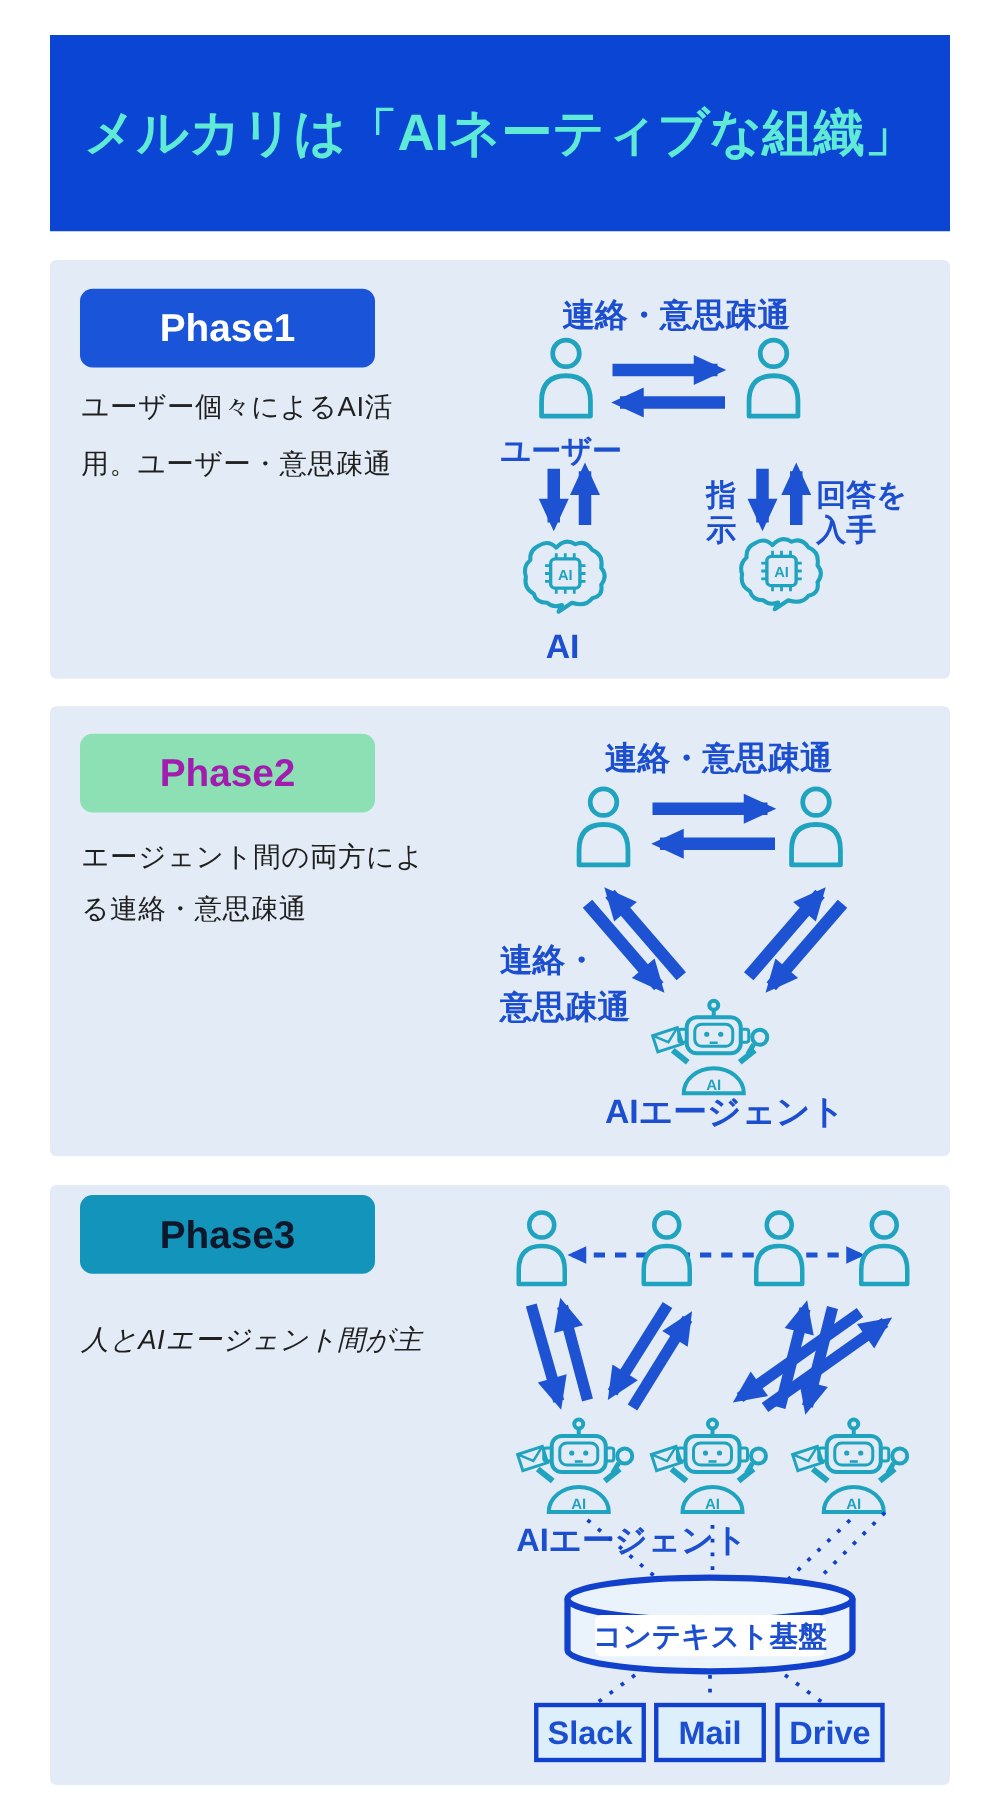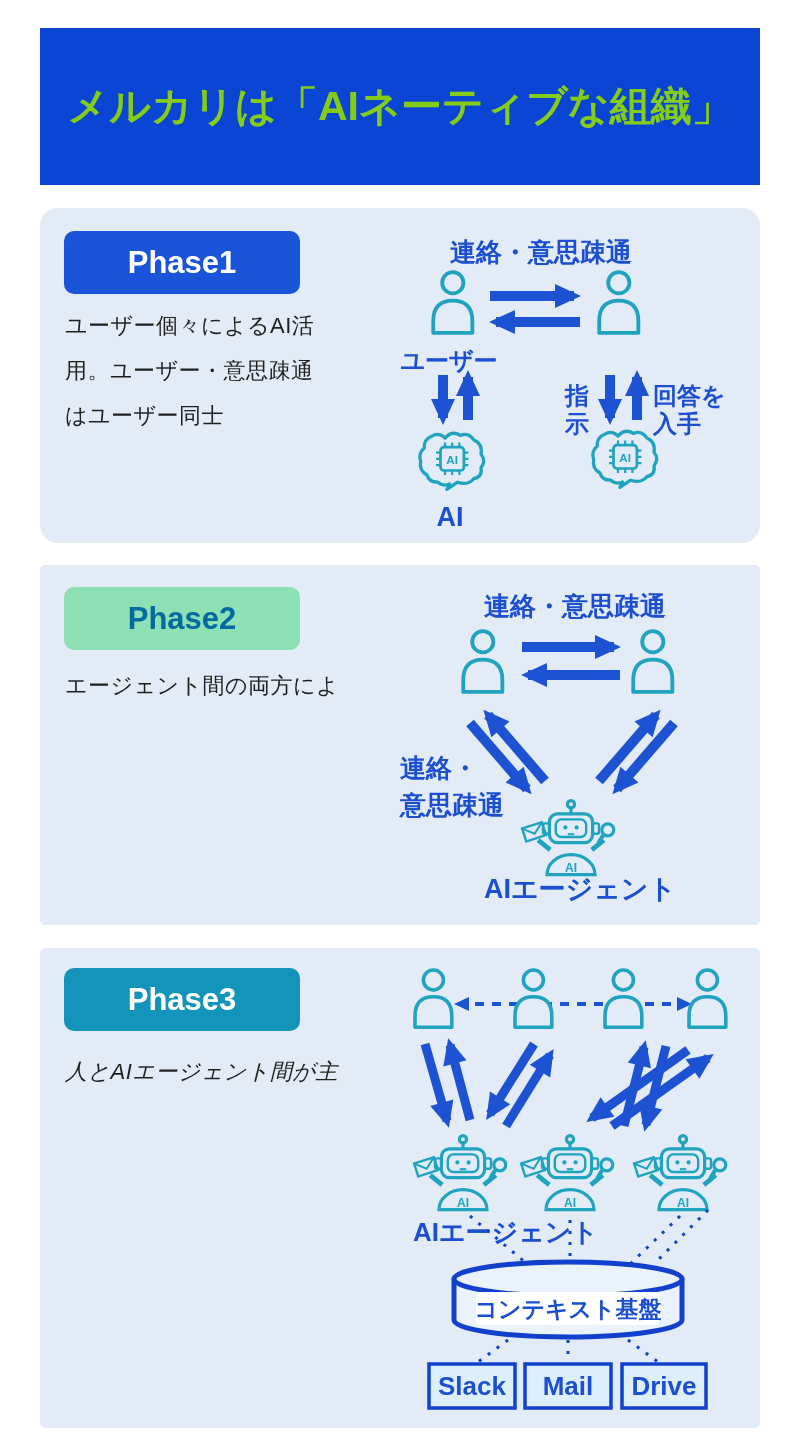--- a/index.html
+++ b/index.html
@@ -1,29 +1,29 @@
 <!DOCTYPE html>
 <html><head>
 <meta charset="utf-8">
 <style>
   html,body{margin:0;padding:0;background:#ffffff;}
   .page{position:relative;width:800px;height:1450px;background:#ffffff;overflow:hidden;
         font-family:"Liberation Sans","DejaVu Sans",sans-serif;}
   .banner{position:absolute;left:40px;top:28px;width:720px;height:157px;background:#0b45d4;
           display:flex;flex-direction:column;align-items:center;justify-content:center;gap:9px;}
-  .banner .tline{color:#84cc16;font-size:41px;font-weight:bold;letter-spacing:0px;line-height:1.1;white-space:nowrap;}
+  .banner .tline{color:#5eead4;font-size:41px;font-weight:bold;letter-spacing:0px;line-height:1.1;white-space:nowrap;}
   .panel{position:absolute;left:40px;width:720px;background:#e3ecf6;border-radius:5px;}
-  .panel1{top:208px;height:335px;border-radius:18px;}
+  .panel1{top:208px;height:335px;}
   .panel2{top:565px;height:360px;}
   .panel3{top:948px;height:480px;}
   .badge{position:absolute;left:24px;width:236px;height:63px;border-radius:10px;
          display:flex;align-items:center;justify-content:center;font-size:31px;font-weight:bold;}
   .badge1{top:23px;background:#1a54d8;color:#ffffff;}
-  .badge2{top:22px;background:#8ce0b4;color:#0369a1;}
-  .badge3{top:20px;background:#1394ba;color:#ffffff;}
+  .badge2{top:22px;background:#8ce0b4;color:#a21caf;}
+  .badge3{top:8px;background:#1394ba;color:#0f172a;}
   .desc{position:absolute;left:25px;color:#1f1f1f;font-size:22px;font-weight:500;letter-spacing:0.5px;}
   .desc1{top:95px;line-height:45px;}
   .desc2{top:100px;line-height:41px;}
   .desc3{top:100px;line-height:47px;font-style:italic;}
   .dsvg{position:absolute;left:0;top:0;pointer-events:none;}
   .defsonly{position:absolute;width:0;height:0;}
   
   .ar{stroke:#1d53d2;fill:none;}
   .teal{stroke:#1fa3bf;fill:none;}
   .lbl{fill:#1c4ed0;font-weight:bold;font-family:"Liberation Sans","DejaVu Sans",sans-serif;}
@@ -78,21 +78,20 @@
 
   <header class="banner">
     <div class="tline">メルカリは「AIネーティブな組織」</div>
   </header>
 
   <section class="panel panel1">
     <div class="badge badge1">Phase1</div>
     <div class="desc desc1">
       <div>ユーザー個々によるAI活</div>
       <div>用。ユーザー・意思疎通</div>
-      <div>はユーザー同士</div>
     </div>
     <svg class="dsvg" width="720" height="335" viewBox="0 0 720 335">
       <text x="501" y="53" text-anchor="middle" font-size="26" class="lbl">連絡・意思疎通</text>
       <use href="#person" width="56" height="76" transform="translate(389,62) scale(0.85)"></use>
       <use href="#person" width="56" height="76" transform="translate(555,62) scale(0.85)"></use>
       <g>
         <line x1="450" y1="88" x2="534" y2="88" class="ar" stroke-width="10" marker-end="url(#mA)"></line>
         <line x1="540" y1="114" x2="456" y2="114" class="ar" stroke-width="10" marker-end="url(#mA)"></line>
       </g>
       <text x="409" y="161" text-anchor="middle" font-size="24" class="lbl">ユーザー</text>
@@ -111,20 +110,21 @@
       <use href="#brain" width="76" height="66" transform="translate(378,222) scale(0.9)"></use>
       <use href="#brain" width="76" height="66" transform="translate(551,220) scale(0.9)"></use>
       <text x="410" y="318" text-anchor="middle" font-size="27" class="lbl">AI</text>
     </svg>
   </section>
 
   <section class="panel panel2">
     <div class="badge badge2">Phase2</div>
     <div class="desc desc2">
       <div>エージェント間の両方によ</div>
+      <div>る連絡・意思疎通</div>
     </div>
     <svg class="dsvg" width="720" height="360" viewBox="0 0 720 360">
       <text x="535" y="50" text-anchor="middle" font-size="26" class="lbl">連絡・意思疎通</text>
       <use href="#person" width="56" height="76" transform="translate(419,64) scale(0.85)"></use>
       <use href="#person" width="56" height="76" transform="translate(589,64) scale(0.85)"></use>
       <g>
         <line x1="482" y1="82" x2="574" y2="82" class="ar" stroke-width="10" marker-end="url(#mA)"></line>
         <line x1="580" y1="110" x2="488" y2="110" class="ar" stroke-width="10" marker-end="url(#mA)"></line>
       </g>
       <g>

